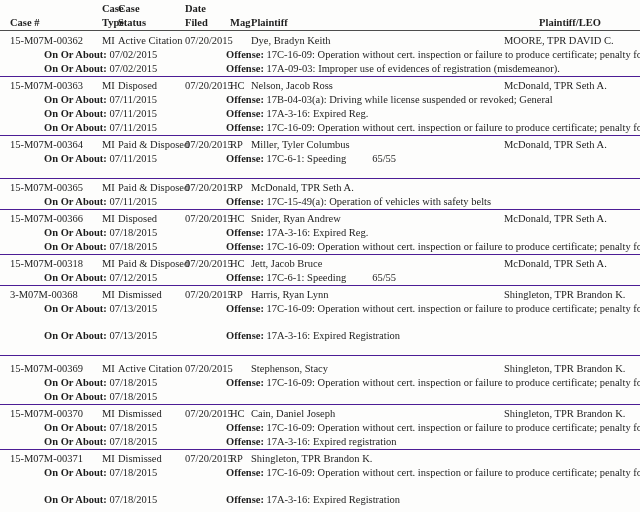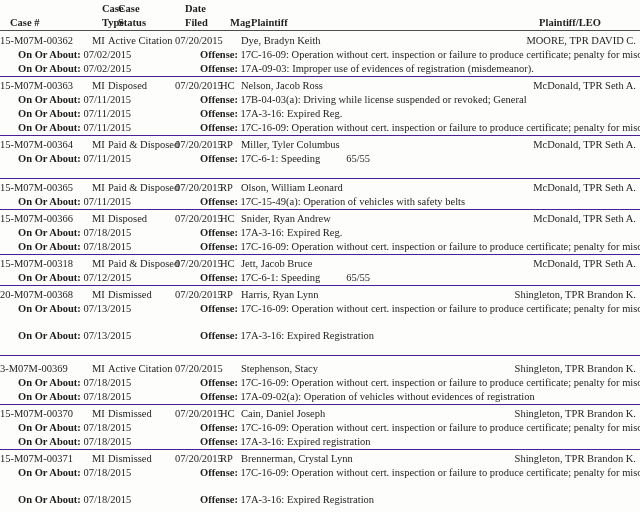--- a/index.html
+++ b/index.html
@@ -14,28 +14,28 @@
   
   .hdr{padding-top:2px;border-bottom:1px solid #4d4d4d;font-weight:bold;}
   .hrow{display:flex;height:14px;padding-left:10px;white-space:nowrap;}
   
   .c-num{width:92px;flex:none;}
   .c-type{width:16px;flex:none;}
   .c-status{width:67px;flex:none;}
   .c-date{width:42px;flex:none;}
   .c-mag{width:21px;flex:none;padding-left:3px;}
   .c-def{flex:1;min-width:0;}
-  .c-pl{width:132px;flex:none;text-align:right;padding-right:4px;white-space:nowrap;}
+  .c-pl{width:132px;flex:none;padding-right:4px;white-space:nowrap;}
   .pl-hdr{text-align:center;padding-left:14px;}
   
   .case-block{border-top:1px solid #4c1d95;padding-top:2px;}
   .case-block.first{border-top:none;padding-top:3px;}
   .case-block.push{padding-top:6px;}
-  .case-row{display:flex;height:14px;white-space:nowrap;overflow:hidden;}
-  .off-row{display:flex;height:14px;padding-left:18px;white-space:nowrap;overflow:hidden;}
+  .case-row{display:flex;height:14px;padding-left:10px;white-space:nowrap;overflow:hidden;}
+  .off-row{display:flex;height:14px;padding-left:28px;white-space:nowrap;overflow:hidden;margin-left:16px;}
   .ooa{width:182px;flex:none;}
   .off{flex:1;min-width:0;white-space:nowrap;}
   .lbl{font-weight:bold;}
   .speed{margin-left:26px;}
   .sp12{height:12px;}
   .sp13{height:13px;}
 </style>
 </head>
 <body>
 
@@ -123,21 +123,20 @@
     <div class="sp12"></div>
   </div>
 
   <div class="case-block">
     <div class="case-row">
       <span class="c-num">15-M07M-00365</span>
       <span class="c-type">MI</span>
       <span class="c-status">Paid &amp; Disposed</span>
       <span class="c-date">07/20/2015</span>
       <span class="c-mag">RP</span>
-      <span class="c-def">Olson, William Leonard</span>
       <span class="c-pl">McDonald, TPR Seth A.</span>
     </div>
     <div class="off-row">
       <span class="ooa"><span class="lbl">On Or About:</span> <span>07/11/2015</span></span>
       <span class="off"><span class="lbl">Offense:</span> <span>17C-15-49(a): Operation of vehicles with safety belts</span></span>
     </div>
   </div>
 
   <div class="case-block">
     <div class="case-row">
@@ -170,21 +169,21 @@
       <span class="c-pl">McDonald, TPR Seth A.</span>
     </div>
     <div class="off-row">
       <span class="ooa"><span class="lbl">On Or About:</span> <span>07/12/2015</span></span>
       <span class="off"><span class="lbl">Offense:</span> <span>17C-6-1: Speeding</span><span class="speed">65/55</span></span>
     </div>
   </div>
 
   <div class="case-block">
     <div class="case-row">
-      <span class="c-num">20-M07M-00368</span>
+      <span class="c-num">3-M07M-00368</span>
       <span class="c-type">MI</span>
       <span class="c-status">Dismissed</span>
       <span class="c-date">07/20/2015</span>
       <span class="c-mag">RP</span>
       <span class="c-def">Harris, Ryan Lynn</span>
       <span class="c-pl">Shingleton, TPR Brandon K.</span>
     </div>
     <div class="off-row">
       <span class="ooa"><span class="lbl">On Or About:</span> <span>07/13/2015</span></span>
       <span class="off"><span class="lbl">Offense:</span> <span>17C-16-09: Operation without cert. inspection or failure to produce certificate; penalty for misdeme</span></span>
@@ -192,35 +191,34 @@
     <div class="sp13"></div>
     <div class="off-row">
       <span class="ooa"><span class="lbl">On Or About:</span> <span>07/13/2015</span></span>
       <span class="off"><span class="lbl">Offense:</span> <span>17A-3-16: Expired Registration</span></span>
     </div>
     <div class="sp12"></div>
   </div>
 
   <div class="case-block push">
     <div class="case-row">
-      <span class="c-num">3-M07M-00369</span>
+      <span class="c-num">15-M07M-00369</span>
       <span class="c-type">MI</span>
       <span class="c-status">Active Citation</span>
       <span class="c-date">07/20/2015</span>
       <span class="c-mag"></span>
       <span class="c-def">Stephenson, Stacy</span>
       <span class="c-pl">Shingleton, TPR Brandon K.</span>
     </div>
     <div class="off-row">
       <span class="ooa"><span class="lbl">On Or About:</span> <span>07/18/2015</span></span>
       <span class="off"><span class="lbl">Offense:</span> <span>17C-16-09: Operation without cert. inspection or failure to produce certificate; penalty for misdeme</span></span>
     </div>
     <div class="off-row">
       <span class="ooa"><span class="lbl">On Or About:</span> <span>07/18/2015</span></span>
-      <span class="off"><span class="lbl">Offense:</span> <span>17A-09-02(a): Operation of vehicles without evidences of registration</span></span>
     </div>
   </div>
 
   <div class="case-block">
     <div class="case-row">
       <span class="c-num">15-M07M-00370</span>
       <span class="c-type">MI</span>
       <span class="c-status">Dismissed</span>
       <span class="c-date">07/20/2015</span>
       <span class="c-mag">HC</span>
@@ -237,21 +235,20 @@
     </div>
   </div>
 
   <div class="case-block">
     <div class="case-row">
       <span class="c-num">15-M07M-00371</span>
       <span class="c-type">MI</span>
       <span class="c-status">Dismissed</span>
       <span class="c-date">07/20/2015</span>
       <span class="c-mag">RP</span>
-      <span class="c-def">Brennerman, Crystal Lynn</span>
       <span class="c-pl">Shingleton, TPR Brandon K.</span>
     </div>
     <div class="off-row">
       <span class="ooa"><span class="lbl">On Or About:</span> <span>07/18/2015</span></span>
       <span class="off"><span class="lbl">Offense:</span> <span>17C-16-09: Operation without cert. inspection or failure to produce certificate; penalty for misdeme</span></span>
     </div>
     <div class="sp13"></div>
     <div class="off-row">
       <span class="ooa"><span class="lbl">On Or About:</span> <span>07/18/2015</span></span>
       <span class="off"><span class="lbl">Offense:</span> <span>17A-3-16: Expired Registration</span></span>

